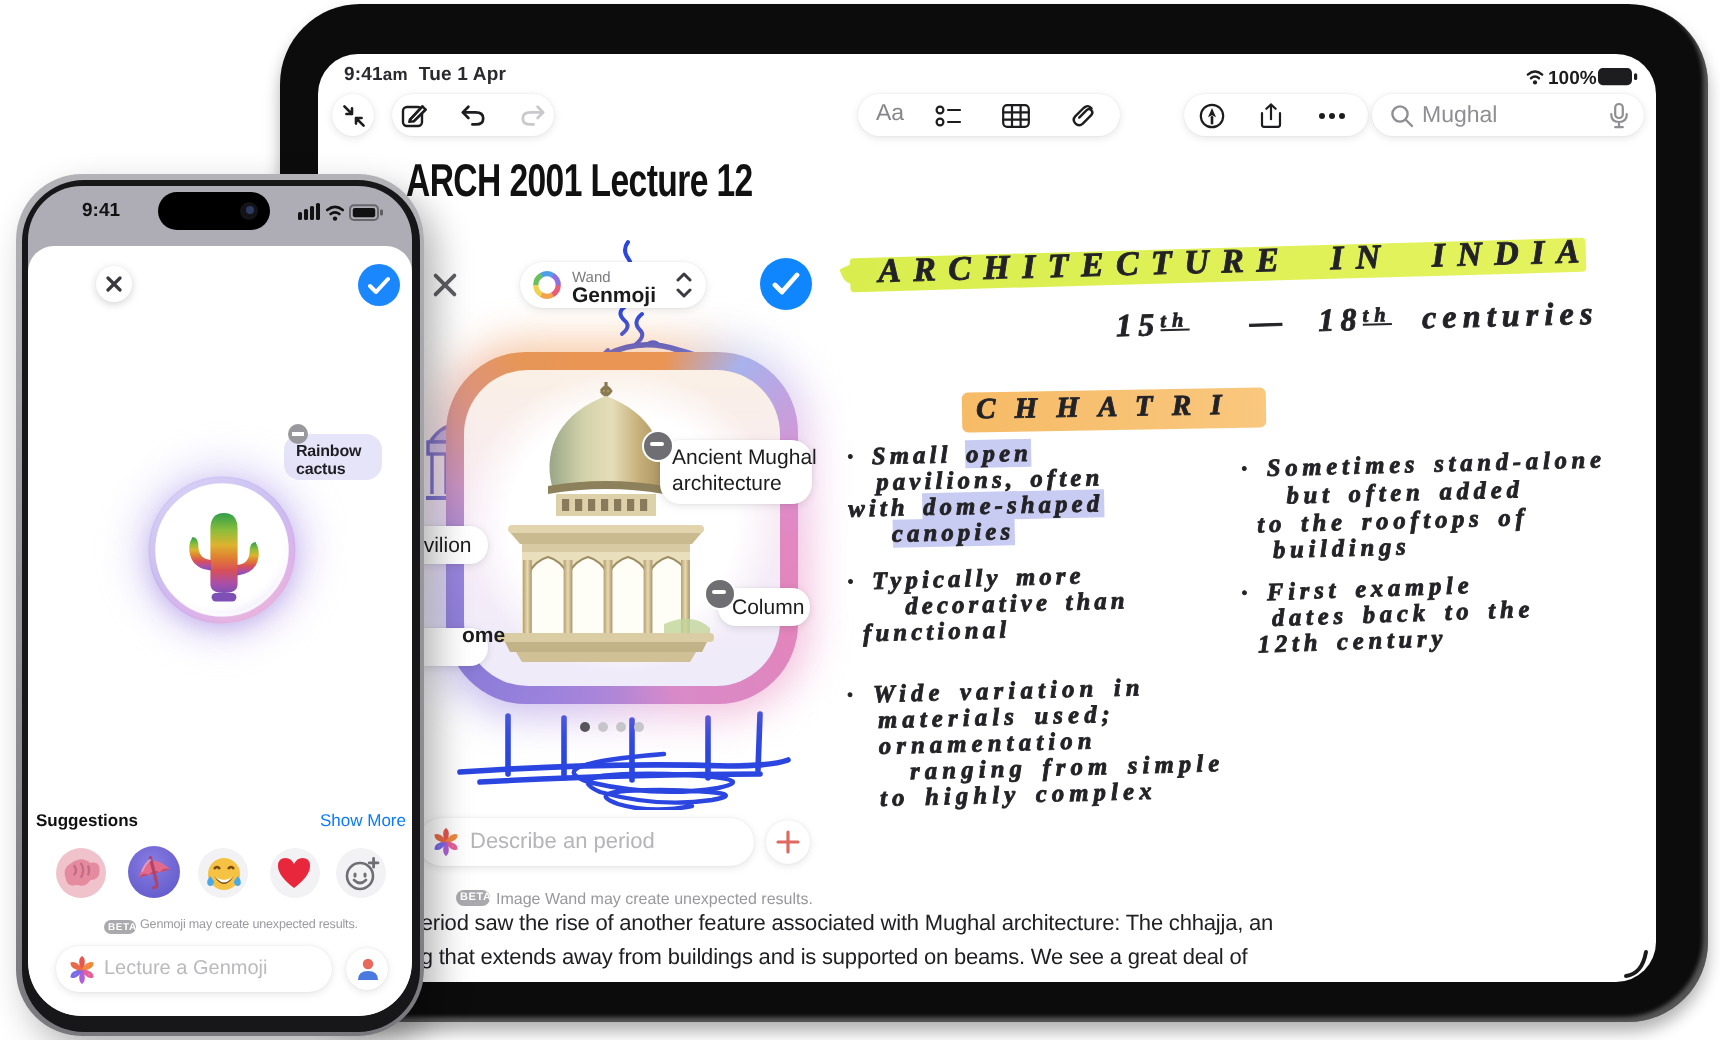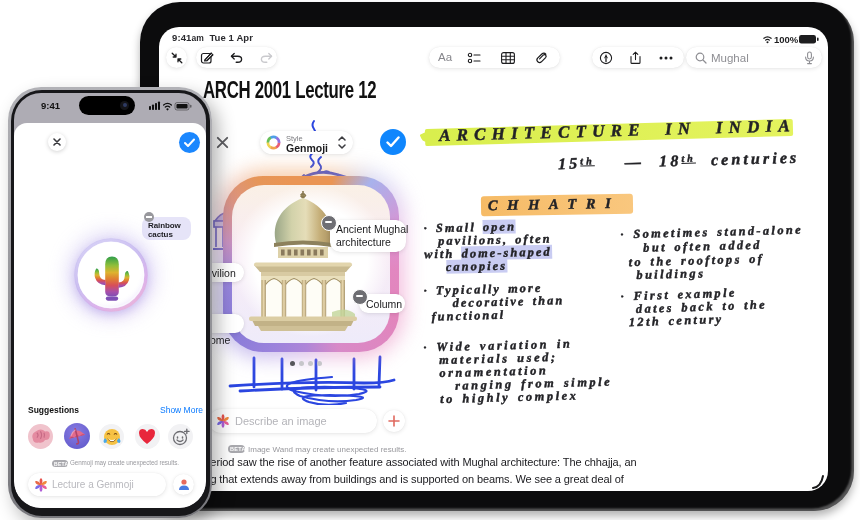--- a/index.html
+++ b/index.html
@@ -207,62 +207,62 @@
       </svg>
     <div class="pill" style="left:101px;top:104px;width:93px;height:23px;"></div>
     <svg class="abs" style="left:107px;top:108px;" width="15" height="15" viewBox="0 0 15 15">
       <circle cx="7.5" cy="7.5" r="5.6" fill="none" stroke="#e85d75" stroke-width="2.6" stroke-dasharray="6 30"></circle>
       <circle cx="7.5" cy="7.5" r="5.6" fill="none" stroke="#f0a24f" stroke-width="2.6" stroke-dasharray="6 30" transform="rotate(60 7.5 7.5)"></circle>
       <circle cx="7.5" cy="7.5" r="5.6" fill="none" stroke="#efd34e" stroke-width="2.6" stroke-dasharray="6 30" transform="rotate(120 7.5 7.5)"></circle>
       <circle cx="7.5" cy="7.5" r="5.6" fill="none" stroke="#67c05a" stroke-width="2.6" stroke-dasharray="6 30" transform="rotate(180 7.5 7.5)"></circle>
       <circle cx="7.5" cy="7.5" r="5.6" fill="none" stroke="#4f9fe8" stroke-width="2.6" stroke-dasharray="6 30" transform="rotate(240 7.5 7.5)"></circle>
       <circle cx="7.5" cy="7.5" r="5.6" fill="none" stroke="#8f6fe0" stroke-width="2.6" stroke-dasharray="6 30" transform="rotate(300 7.5 7.5)"></circle>
     </svg>
-    <div class="abs" style="left:127px;top:107px;font-size:7.5px;color:#7c7c80;">Style</div>
+    <div class="abs" style="left:127px;top:107px;font-size:7.5px;color:#7c7c80;">Wand</div>
     <div class="abs" style="left:127px;top:114.5px;font-size:10.5px;font-weight:bold;color:#1a1a1c;">Genmoji</div>
     <svg class="abs" style="left:179px;top:109px;" width="8" height="13" viewBox="0 0 8 13" fill="none" stroke="#3c3c40" stroke-width="1.5" stroke-linecap="round" stroke-linejoin="round">
       <path d="M1 4 L4 1 L7 4 M1 9 L4 12 L7 9"></path>
     </svg>
     <div class="abs" style="left:221px;top:102px;width:26px;height:26px;border-radius:50%;background:#0f86fd;"></div>
     <svg class="abs" style="left:227px;top:109px;" width="14" height="12" viewBox="0 0 14 12" fill="none" stroke="#fff" stroke-width="2.4" stroke-linecap="round" stroke-linejoin="round">
         <path d="M1.5 6.5 L5 10 L12.5 1.5"></path>
       </svg>
 
     <div class="pill" style="left:171px;top:193px;width:76px;height:32px;border-radius:10px;"></div>
     <div class="abs" style="left:177px;top:196px;font-size:10.5px;font-weight:500;color:#1c1c1e;line-height:13px;">Ancient Mughal<br>architecture</div>
     <div class="abs" style="left:162px;top:188px;width:14px;height:14px;border-radius:50%;background:#6e6e73;border:1px solid #fff;"></div>
     <div class="abs" style="left:165.5px;top:194px;width:7px;height:1.8px;background:#fff;border-radius:1px;"></div>
     <div class="pill" style="left:40px;top:236px;width:45px;height:19px;border-radius:9px;"></div>
     <div class="abs" style="left:47px;top:240px;font-size:10.5px;font-weight:500;color:#1c1c1e;">avilion</div>
     <div class="pill" style="left:200px;top:267px;width:46px;height:19px;border-radius:9px;"></div>
     <div class="abs" style="left:207px;top:271px;font-size:10.5px;font-weight:500;color:#1c1c1e;">Column</div>
     <div class="abs" style="left:193px;top:262px;width:14px;height:14px;border-radius:50%;background:#6e6e73;border:1px solid #fff;"></div>
     <div class="abs" style="left:196.5px;top:268px;width:7px;height:1.8px;background:#fff;border-radius:1px;"></div>
     <div class="pill" style="left:44px;top:287px;width:41px;height:19px;border-radius:9px;"></div>
-    <div class="abs" style="left:51px;top:307px;font-size:10.5px;font-weight:400;color:#1c1c1e;">ome</div>
+    <div class="abs" style="left:51px;top:285px;font-size:10.5px;font-weight:700;color:#1c1c1e;padding-left:21px;">ome</div>
 
     <div class="abs" style="left:131px;top:333.5px;width:5px;height:5px;border-radius:50%;background:#55555a;"></div>
     <div class="abs" style="left:140px;top:333.5px;width:5px;height:5px;border-radius:50%;background:#c6c6ca;"></div>
     <div class="abs" style="left:149px;top:333.5px;width:5px;height:5px;border-radius:50%;background:#c6c6ca;"></div>
     <div class="abs" style="left:158px;top:333.5px;width:5px;height:5px;border-radius:50%;background:#c6c6ca;"></div>
   </div>
 
   <div id="ipad-bottom">
     <div class="pill" style="left:50px;top:382px;width:168px;height:24px;"></div>
     <svg class="abs" style="left:57px;top:387px;" width="14" height="14" viewBox="0 0 14 14" fill="none" stroke-width="1.6" stroke-linecap="round">
       <g fill="none" stroke-width="1.5">
         <path d="M7 6.2 Q5.6 2.2 7 1 Q8.4 2.2 7 6.2" stroke="#e8554f"></path>
         <path d="M7.7 6.6 Q10.2 3.2 12 3.8 Q12 5.8 7.7 6.6" stroke="#f0883e"></path>
         <path d="M7.7 7.4 Q12 8.2 12 10.2 Q10.2 10.8 7.7 7.4" stroke="#e85f98"></path>
         <path d="M7 7.8 Q8.4 11.8 7 13 Q5.6 11.8 7 7.8" stroke="#b05fd8"></path>
         <path d="M6.3 7.4 Q3.8 10.8 2 10.2 Q2 8.2 6.3 7.4" stroke="#7a6ae8"></path>
         <path d="M6.3 6.6 Q2 5.8 2 3.8 Q3.8 3.2 6.3 6.6" stroke="#e86a48"></path>
       </g>
     </svg>
-    <div class="abs" style="left:76px;top:388px;font-size:11px;color:#b4b4b9;">Describe an image</div>
+    <div class="abs" style="left:76px;top:388px;font-size:11px;color:#b4b4b9;">Describe an period</div>
     <div class="pill" style="left:224px;top:383px;width:22px;height:22px;"></div>
     <svg class="abs" style="left:229px;top:388px;" width="12" height="12" viewBox="0 0 12 12" stroke="#e0695f" stroke-width="1.6" stroke-linecap="round">
         <path d="M6 1 L6 11 M1 6 L11 6"></path>
       </svg>
     <div class="abs" style="left:69px;top:418px;width:17px;height:8px;border-radius:4px;background:#a9a9ae;"></div>
     <div class="abs" style="left:71px;top:419.2px;font-size:5.5px;font-weight:bold;color:#fff;letter-spacing:0.3px;">BETA</div>
     <div class="abs" style="left:89px;top:418px;font-size:8px;color:#98989d;">Image Wand may create unexpected results.</div>
     <div class="abs" style="left:37px;top:429px;font-size:11px;color:#202024;letter-spacing:-0.1px;">s period saw the rise of another feature associated with Mughal architecture: The chhajja, an</div>
     <div class="abs" style="left:37px;top:446px;font-size:11px;color:#202024;letter-spacing:-0.1px;">ning that extends away from buildings and is supported on beams. We see a great deal of</div>
     <svg class="abs" style="left:652px;top:447px;" width="16" height="16" viewBox="0 0 16 16" fill="none" stroke="#1a1a1a" stroke-width="2" stroke-linecap="round">
@@ -339,21 +339,21 @@
           <stop offset="0.88" stop-color="#a94fa8"></stop>
       <stop offset="1" stop-color="#7e4fb5"></stop>
     </linearGradient>
       </defs>
     <path d="M19 1.5 Q25.8 1.5 25.8 9.5 L25.8 37 Q25.8 41.5 19 41.5 Q12.2 41.5 12.2 37 L12.2 9.5 Q12.2 1.5 19 1.5 Z" fill="url(#rb)"></path>
     <path d="M12.5 25 Q6.5 24.5 6.2 18.5 Q6.2 13.5 3.2 13.5 Q0.6 18 2.2 23 Q4.2 29.5 12.5 30.2 Z" fill="url(#rb)"></path>
     <path d="M25.5 27.5 Q31.5 27 31.8 21 Q31.8 16 34.8 16 Q37.4 20.5 35.8 25.5 Q33.8 32 25.5 32.7 Z" fill="url(#rb)"></path>
     <rect x="12.8" y="41.5" width="12.4" height="4.2" rx="2.1" fill="#7e4fb5"></rect>
   </svg>
 
-  <div class="abs" style="left:14px;top:312px;font-size:8.5px;font-weight:bold;color:#111;">Suggestions</div>
+  <div class="abs" style="left:4px;top:312px;font-size:8.5px;font-weight:bold;color:#111;">Suggestions</div>
   <div class="abs" style="left:146px;top:312px;font-size:8.5px;color:#0a7aff;text-align:center;">Show More</div>
   <div class="abs" style="left:14px;top:331px;width:25px;height:25px;border-radius:50%;background:#f0c3cc;"></div>
   <svg class="abs" style="left:16.5px;top:335.5px;" width="20" height="16" viewBox="0 0 17 13" preserveAspectRatio="none">
     <path d="M4 2 Q8.5 -1 12 2 Q16 1 16 5 Q16 9 12 9 Q10 12 6.5 11 Q2 12 1.5 8 Q0 4 4 2" fill="#e48ba0"></path>
     <path d="M5 3 Q7 5 5 7 M8 2 Q10 5 8 8 M11 3 Q12 5 11 7" stroke="#c76a85" stroke-width="1" fill="none"></path>
   </svg>
   <div class="abs" style="left:49.5px;top:330px;width:26px;height:26px;border-radius:50%;background:radial-gradient(circle at 45% 35%,#8a7ce2,#5a55c8);"></div>
   <svg class="abs" style="left:54px;top:334px;" width="18" height="19" viewBox="0 0 18 19">
     <g transform="rotate(-14 9 9)">
     <path d="M0.8 9.8 Q9 -3 17.2 9.8 Z" fill="#e26a8c"></path>

